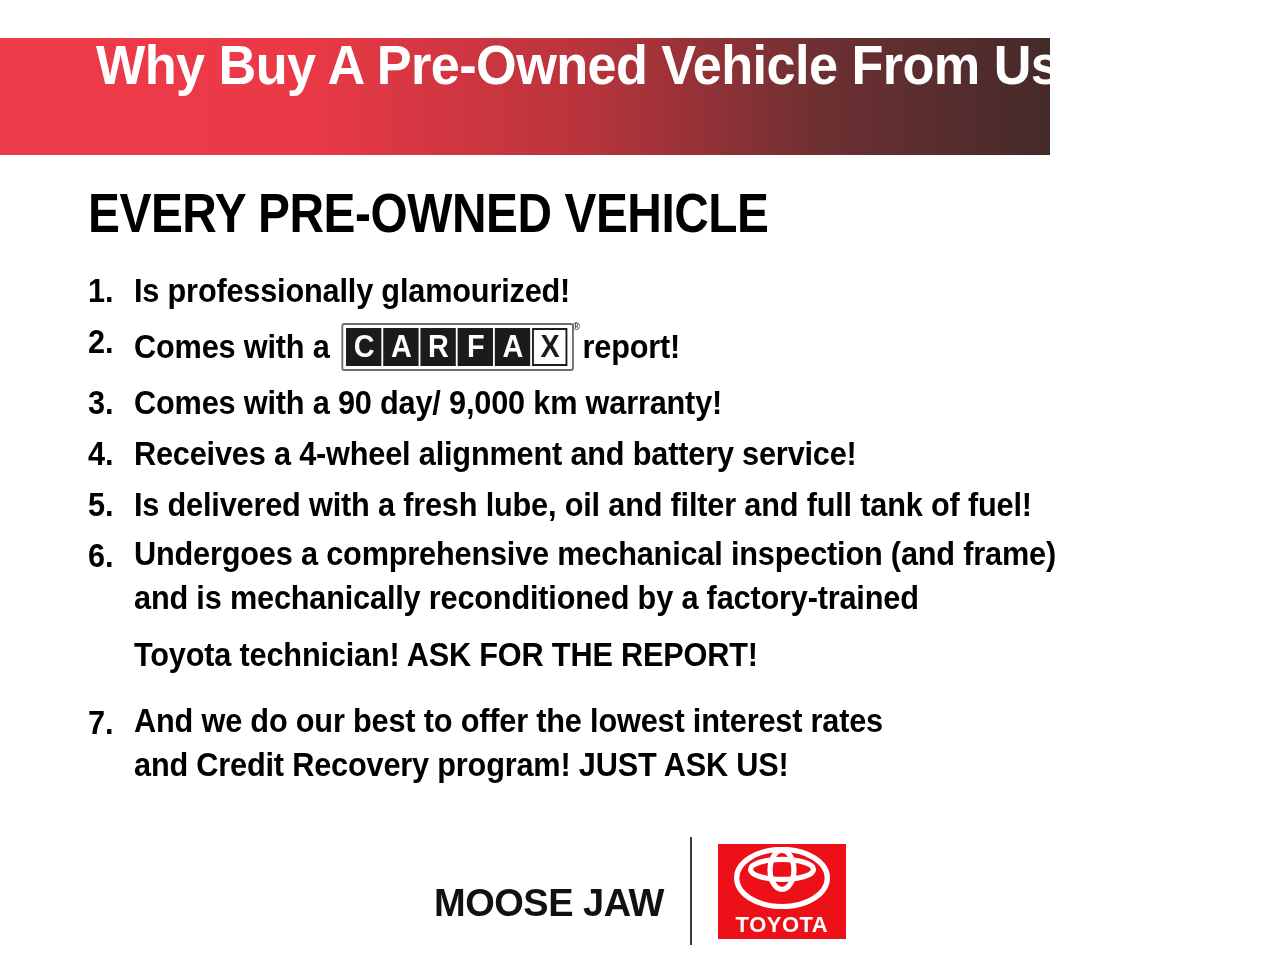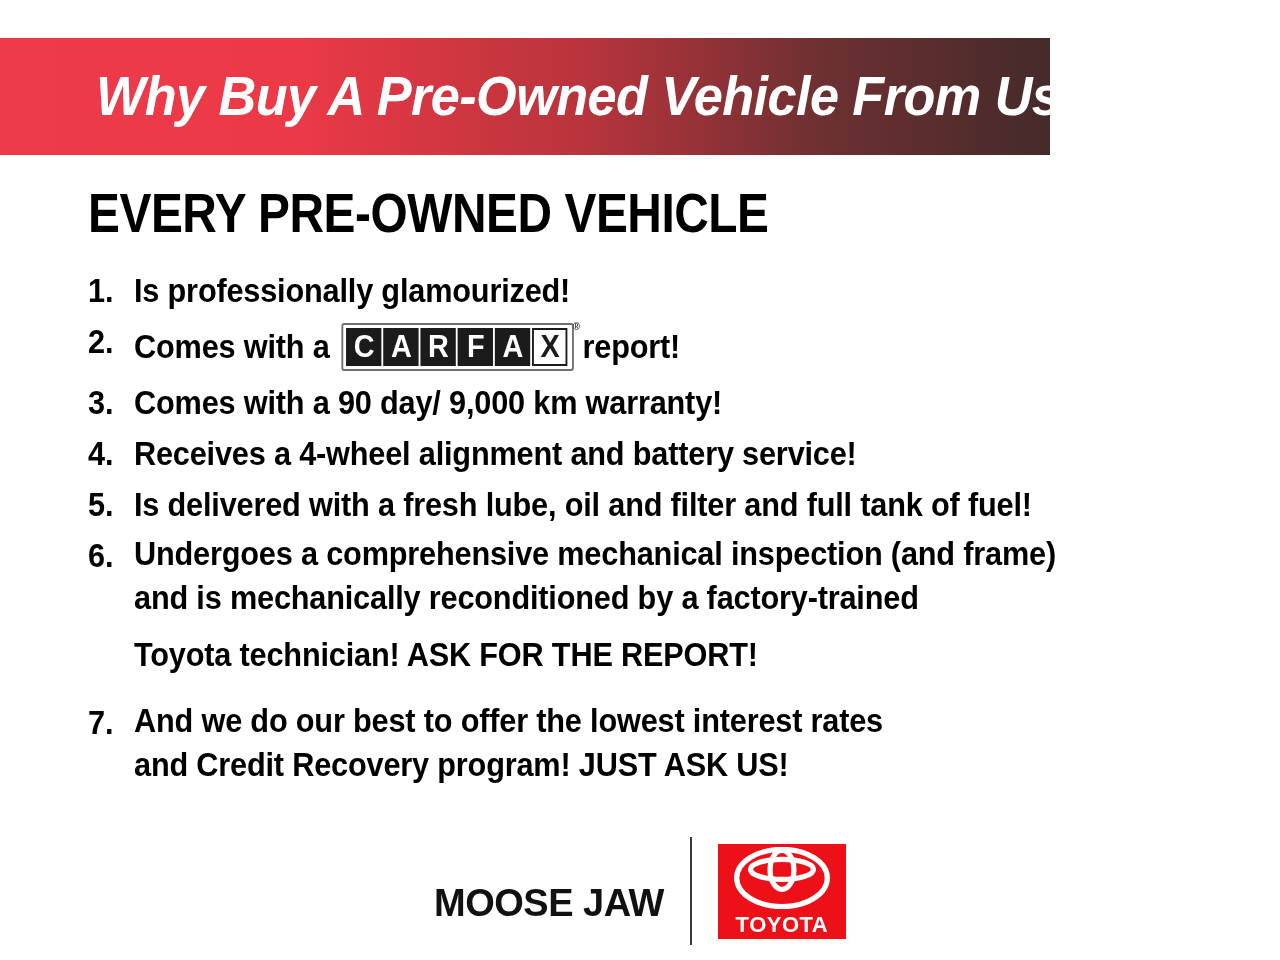--- a/index.html
+++ b/index.html
@@ -17,24 +17,23 @@
 
   
   .banner {
     position: absolute;
     left: 0;
     top: 38px;
     width: 1050px;
     height: 117px;
     background: linear-gradient(90deg, #ee3b4b 0%, #ec3947 28%, #b8343c 56%, #6e3032 78%, #452a2a 100%);
     display: flex;
-    align-items: center;
+    align-items: flex-start;
     box-sizing: border-box;
     padding-left: 96px;
-    font-style: italic;
   }
   .banner-title {
     color: #ffffff;
     font-family: "Liberation Sans Narrow", "Liberation Sans", sans-serif;
     font-size: 55px;
     font-weight: bold;
     letter-spacing: -0.6px;
     line-height: 1;
     transform: scaleX(0.95);
     transform-origin: left center;

